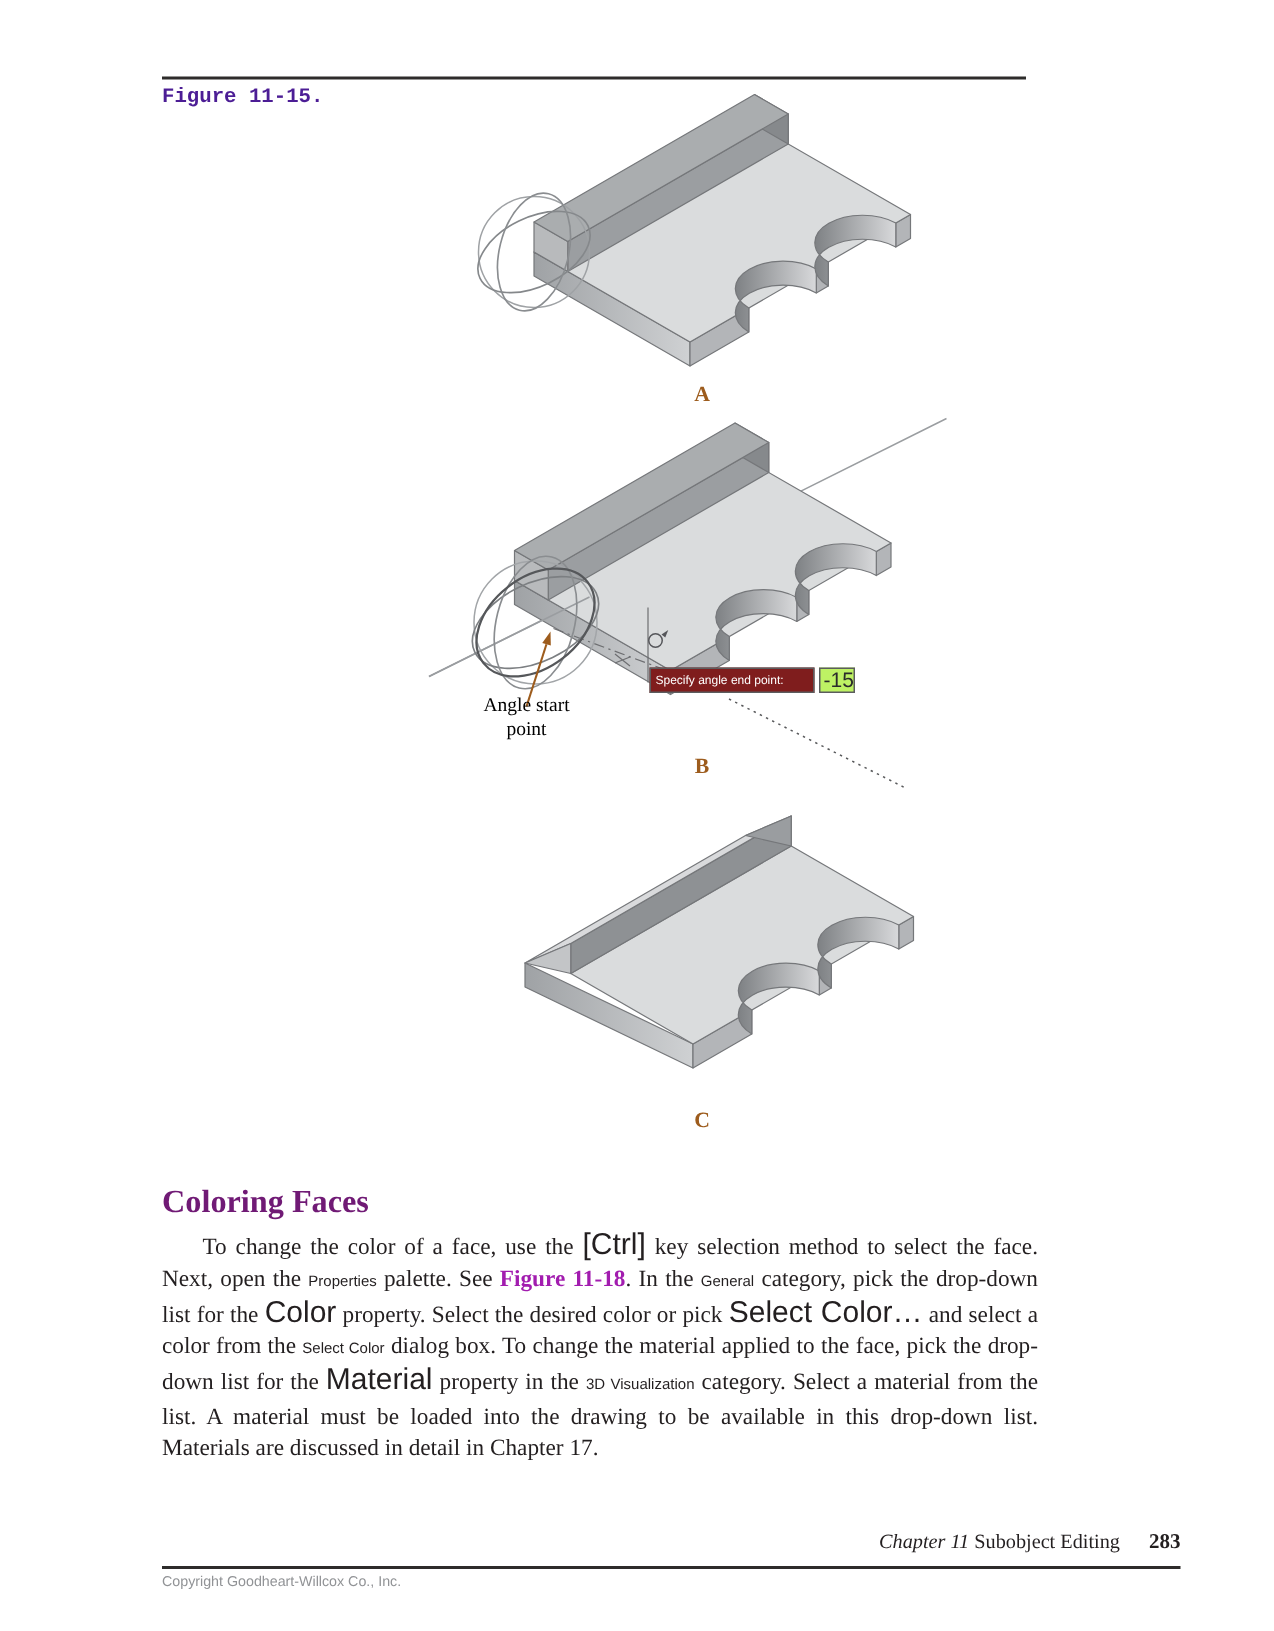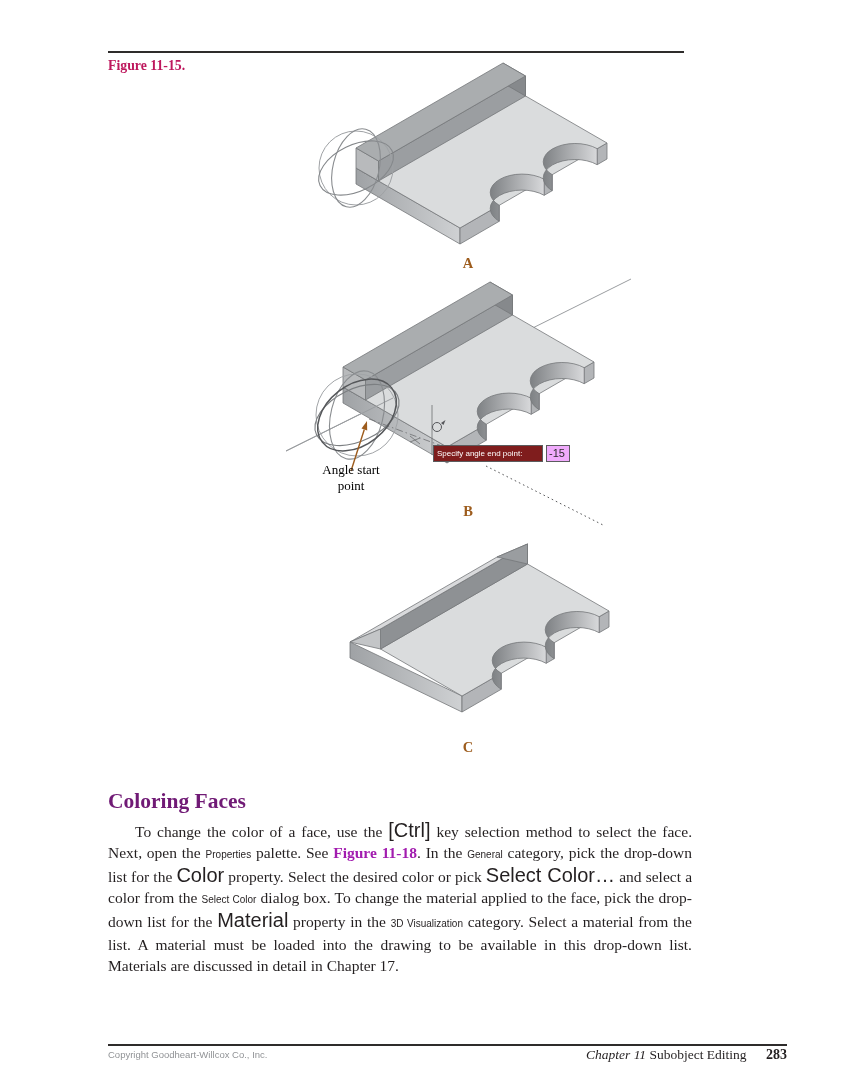--- a/index.html
+++ b/index.html
@@ -1,43 +1,43 @@
 <!DOCTYPE html>
 <html><head>
 <meta charset="utf-8">
 <style>
   html,body{margin:0;padding:0;background:#ffffff;}
   .page{position:relative;width:849px;height:1087px;background:#ffffff;overflow:hidden;
         font-family:"Liberation Serif",serif;color:#231f20;}
   .abs{position:absolute;}
   .top-rule{left:108px;top:51px;width:576px;height:2px;background:#2e2c2b;}
   .fig-caption{left:108px;top:58px;width:162px;font-size:13.8px;line-height:15.6px;}
-  .fig-caption .fig-label{color:#be185d;font-weight:bold;display:block;}
+  .fig-caption .fig-label{color:#4c1d95;font-weight:bold;display:block;font-family:Liberation Mono, monospace;}
   .fig-wrap{overflow:visible;}
   .fig-wrap svg{overflow:visible;display:block;}
   .sub-label{width:120px;text-align:center;color:#9d5c1d;font-weight:bold;font-size:14.5px;}
   .annotation{left:8px;top:183px;width:124px;text-align:center;color:#000000;
               font-size:13px;line-height:16px;position:absolute;}
   .annotation span{display:block;}
   .tooltip{left:152px;top:166px;position:absolute;display:flex;align-items:stretch;
            font-family:"Liberation Sans",sans-serif;}
   .tt-box{width:102px;height:13px;background:#7f1d1d;border:1px solid #5b5c5e;color:#ffffff;
           font-size:8px;line-height:13px;padding:1px 3px;white-space:nowrap;overflow:hidden;}
-  .tt-input{width:18px;height:13px;background:#f0abfc;border:1px solid #5b5c5e;color:#2b2b2b;
-            font-size:11px;line-height:13px;padding:1px 2px;margin-left:3px;text-align:left;}
+  .tt-input{width:18px;height:13px;background:#bef264;border:1px solid #5b5c5e;color:#2b2b2b;
+            font-size:14px;line-height:13px;padding:1px 2px;margin-left:3px;text-align:left;}
   .heading{left:108px;top:789px;font-size:21.5px;font-weight:bold;color:#701a75;}
   .para{left:108px;top:820px;width:584px;font-size:15.5px;line-height:20.6px;
         text-align:justify;text-indent:27px;}
   .seg-bs{font-family:"Liberation Sans",sans-serif;font-weight:normal;font-size:10px;}
   .seg-sans{font-family:"Liberation Sans",sans-serif;font-size:20px;}
   .seg-ref{color:#a21caf;font-weight:bold;}
   .footer-rule{left:108px;top:1044px;width:679px;height:2px;background:#2e2c2b;}
   .copyright{left:108px;top:1049px;font-family:"Liberation Sans",sans-serif;
              font-size:9.5px;color:#919396;}
-  .footer-right{right:62px;top:1047px;font-size:13.5px;color:#231f20;white-space:nowrap;}
+  .footer-right{right:62px;top:1020px;font-size:13.5px;color:#231f20;white-space:nowrap;}
   .footer-right .chap{font-style:italic;}
   .footer-right .pagenum{font-weight:bold;margin-left:16px;font-size:14px;}
 </style>
 </head>
 <body>
 
 <div class="page">
 
   <div class="abs top-rule"></div>
 

